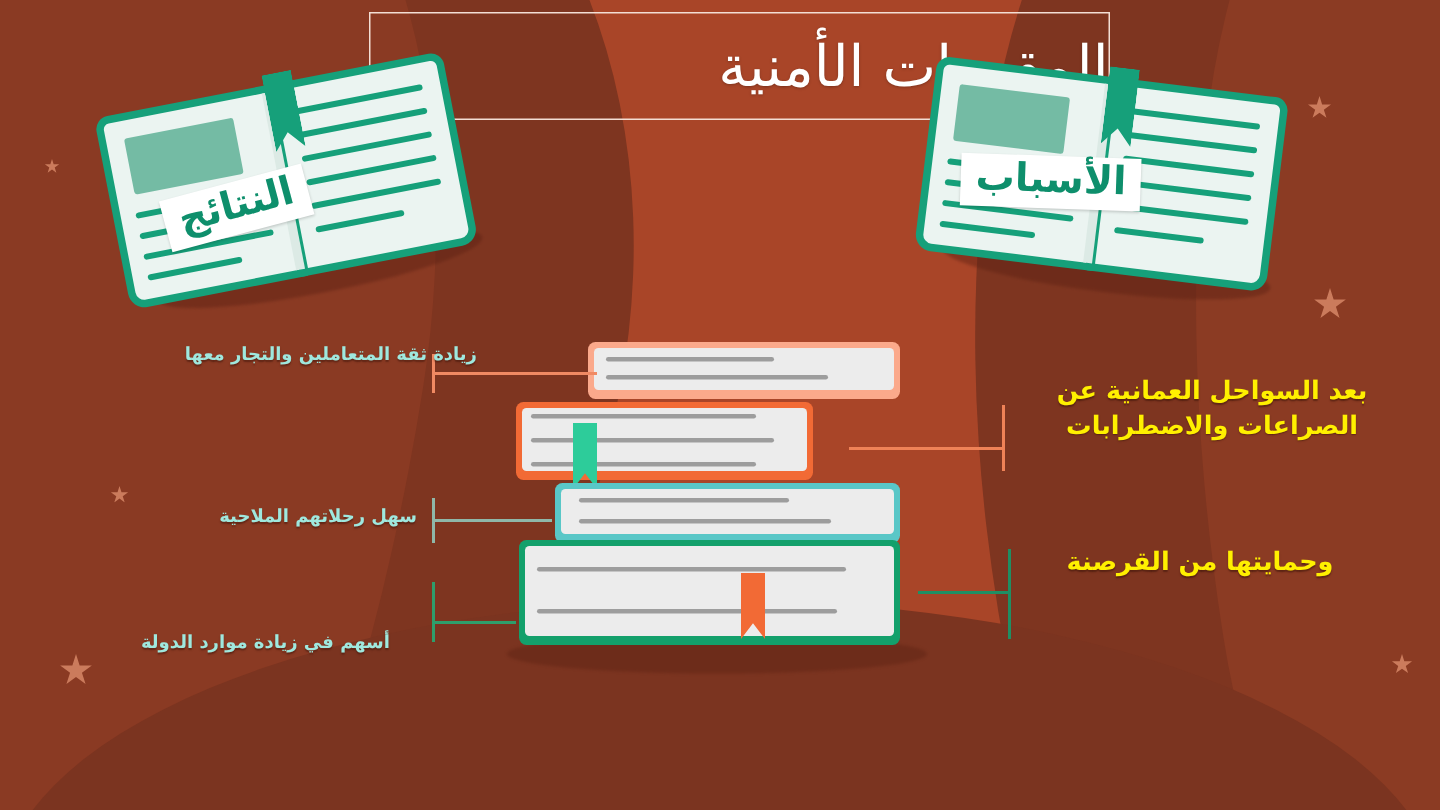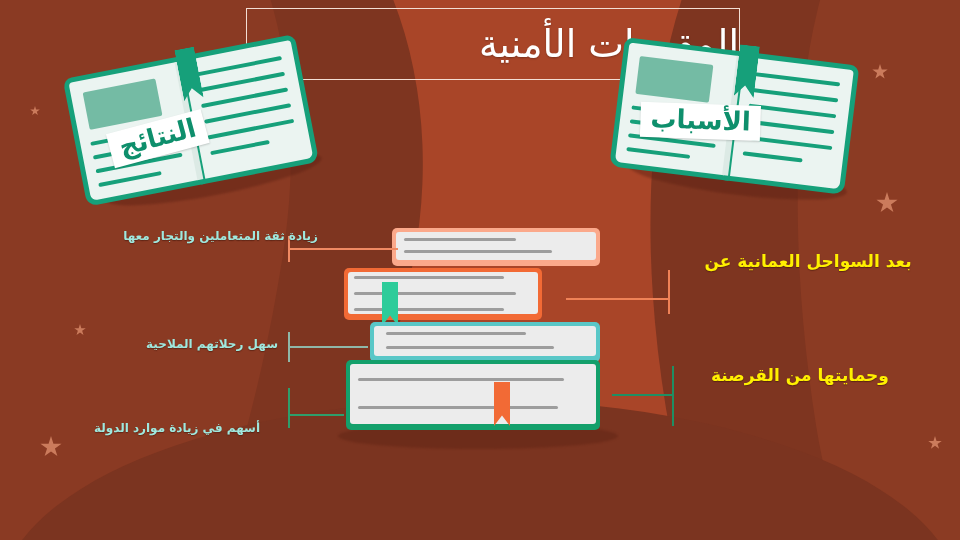--- a/index.html
+++ b/index.html
@@ -275,19 +275,20 @@
   </div>
 
   <div class="lbl lbl-left" style="right:642px;top:228px;">زيادة ثقة المتعاملين والتجار معها</div>
 
   <div class="lbl lbl-left" style="right:682px;top:336px;">سهل رحلاتهم الملاحية</div>
 
   <div class="lbl lbl-left" style="right:700px;top:420px;">أسهم في زيادة موارد الدولة</div>
 
   <div class="lbl lbl-right" style="left:668px;top:250px;width:280px;text-align:center;">
     <div>بعد السواحل العمانية عن</div>
+    <div>الصراعات والاضطرابات</div>
   </div>
 
   <div class="lbl lbl-right" style="left:650px;top:364px;width:300px;">
     <div>وحمايتها من القرصنة</div>
   </div>
 
 </div>
 
 </body></html>

